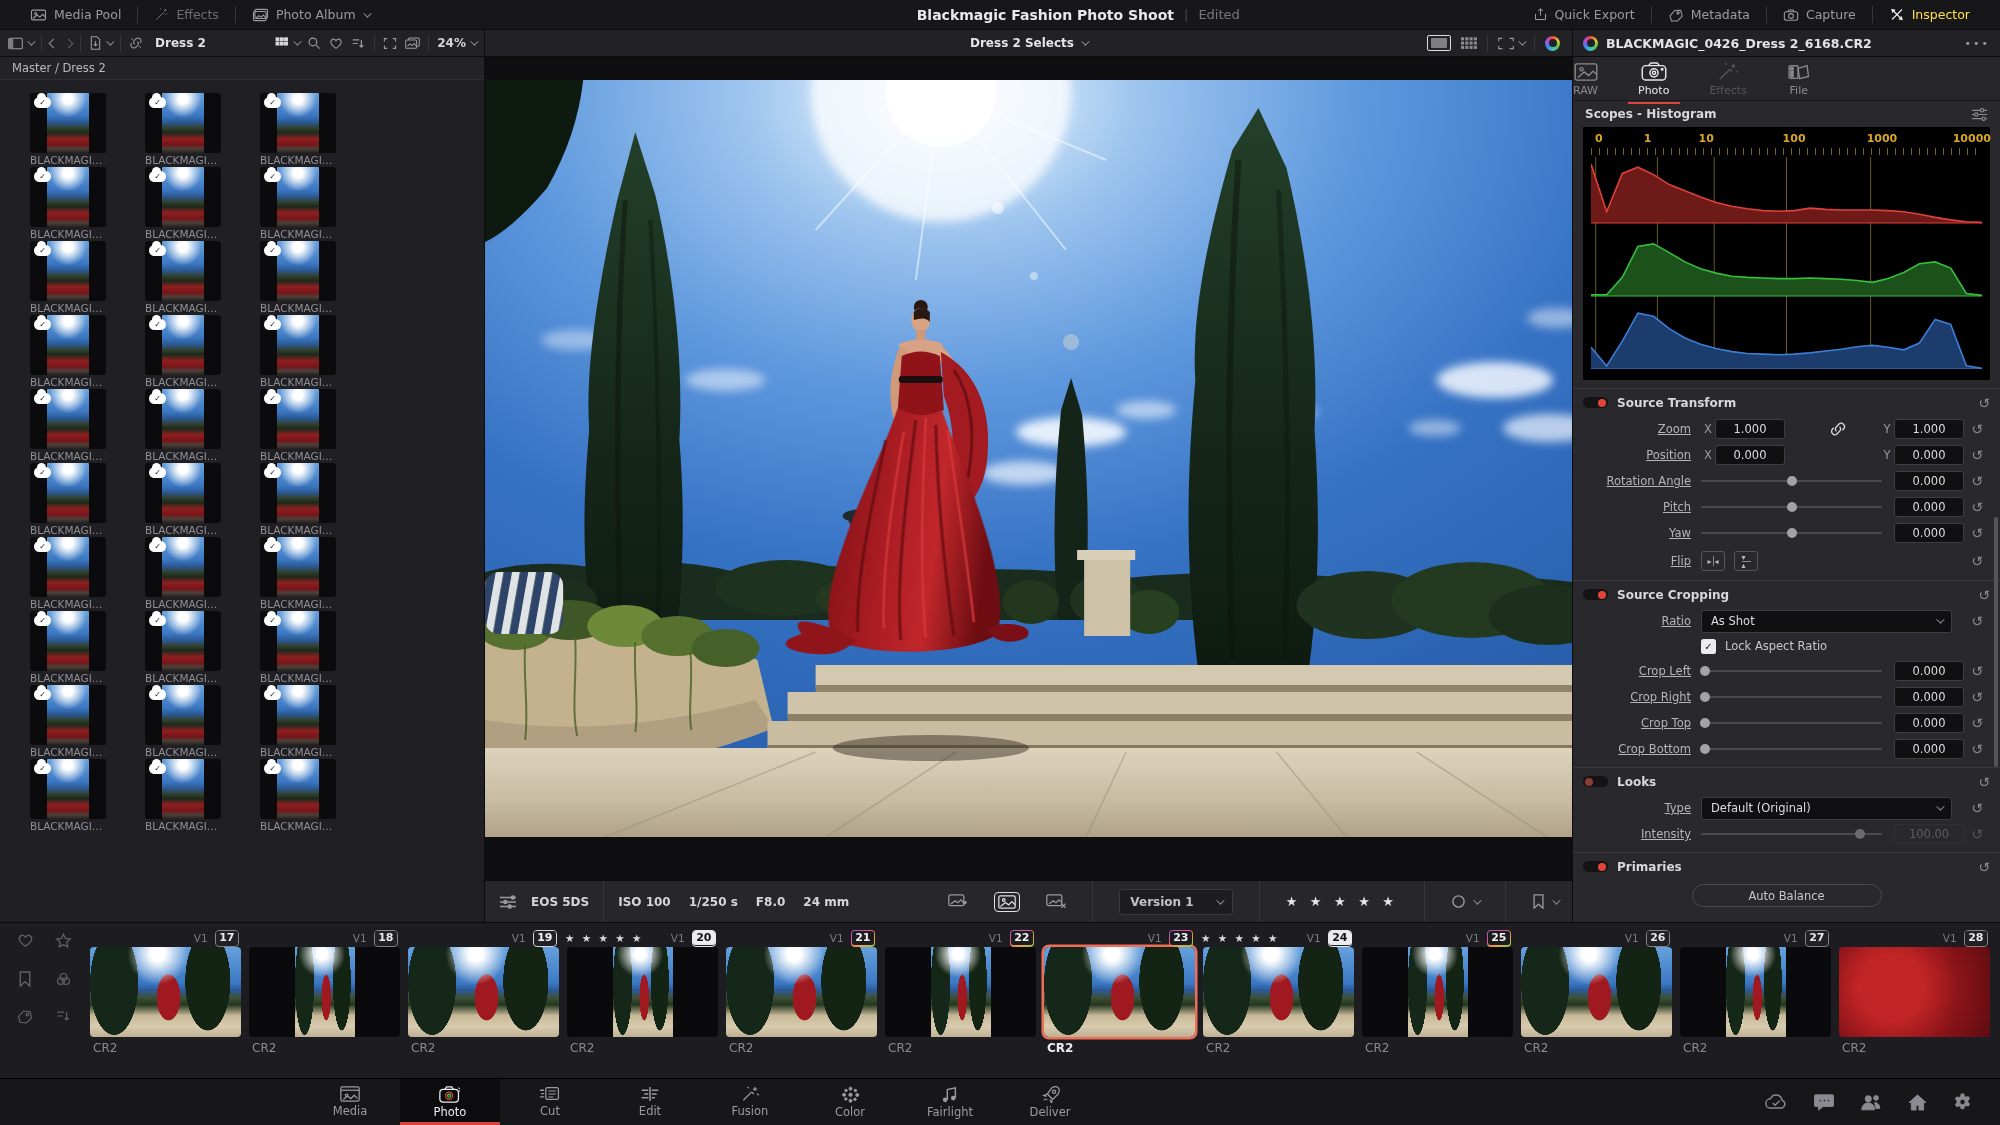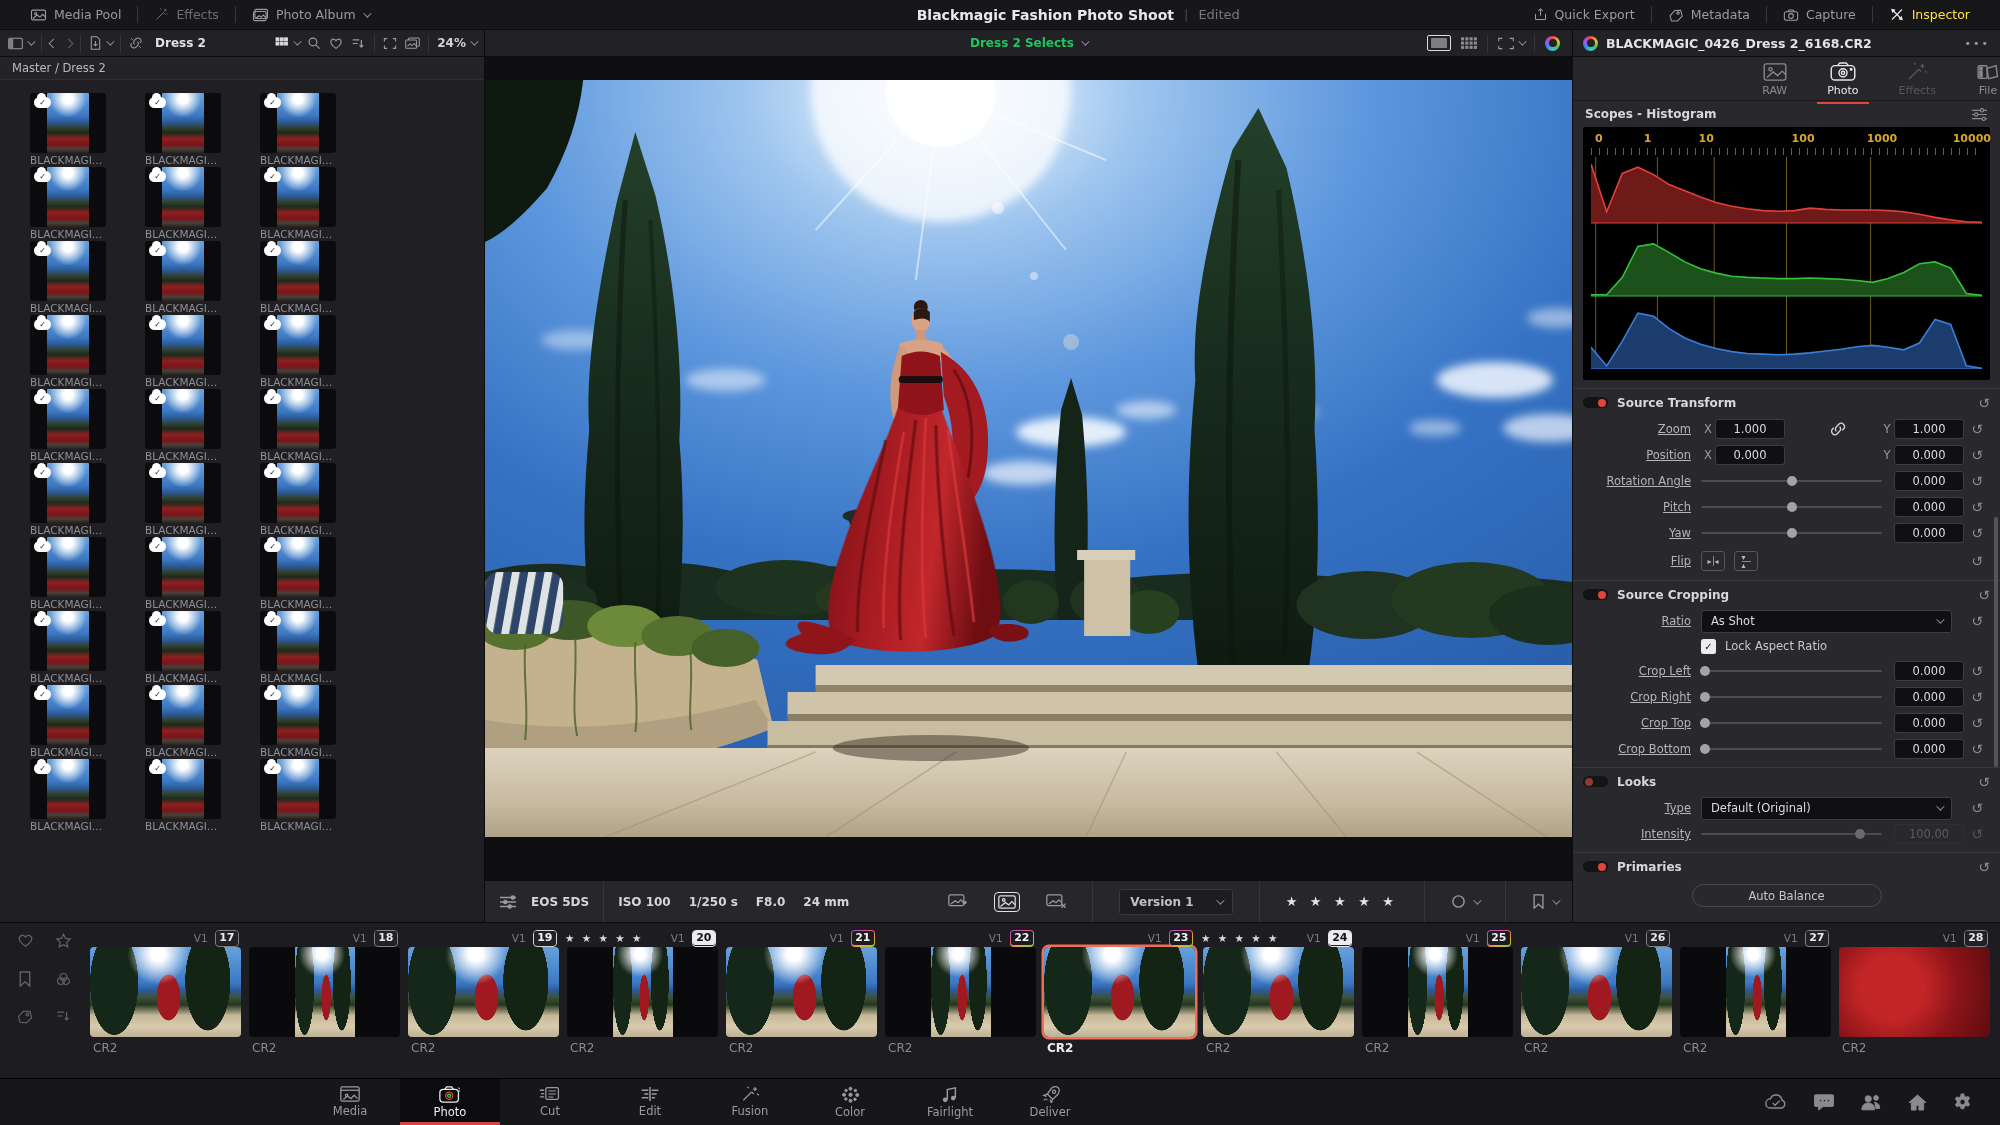--- a/index.html
+++ b/index.html
@@ -20,21 +20,21 @@
   .tb-btn.dim { color:#6e6e74; } .tb-btn.dim svg { stroke:#6e6e74; }
   .vsep { width:1px; height:17px; background:#36363c; }
   .doc-title { font-size:14px; font-weight:bold; color:#e9e9ec; }
   .doc-sep { color:#4a4a50; font-size:13px; }
   .doc-status { font-size:13px; color:#77777d; }
 
   
   .toolrow { height:27px; flex:0 0 27px; display:flex; background:#212126; border-bottom:1px solid #0c0c0e; }
   .tool-left { width:485px; display:flex; align-items:center; gap:8px; padding:0 8px; border-right:1px solid #0c0c0e;}
   .tool-center { flex:1; display:flex; align-items:center; position:relative; }
-  .center-label { position:absolute; left:0; right:0; display:flex; justify-content:center; align-items:center; gap:7px; font-size:12px; font-weight:bold; color:#22c55e;}
+  .center-label { position:absolute; left:0; right:0; display:flex; justify-content:center; align-items:center; gap:7px; font-size:12px; font-weight:bold; color:#e5e5e5;}
   .tool-right-icons { margin-left:auto; display:flex; align-items:center; gap:10px; padding-right:12px; }
   .insp-header { width:428px; display:flex; align-items:center; gap:8px; padding:0 10px; background:#212126; border-left:1px solid #0c0c0e;}
   .insp-file { font-size:12.5px; font-weight:bold; color:#e4e4e7; white-space:nowrap; overflow:hidden; flex:1;}
   .more-dots { color:#9a9aa0; font-size:11px; letter-spacing:2px; }
   .chev { width:6px; height:6px; border-right:1.5px solid #8f8f95; border-bottom:1.5px solid #8f8f95; transform:rotate(45deg) translateY(-2px); display:inline-block;}
   .arrow-l { width:7px;height:7px;border-left:1.7px solid #8f8f95;border-bottom:1.7px solid #8f8f95;transform:rotate(45deg);display:inline-block;}
   .arrow-r { width:7px;height:7px;border-right:1.7px solid #5f5f66;border-top:1.7px solid #5f5f66;transform:rotate(45deg);display:inline-block;}
   .t-icon { display:flex; align-items:center; gap:4px; }
   .t-icon svg { stroke:#9a9aa0; }
   .t-icon.bright svg { stroke:#e2e2e6; }
@@ -72,21 +72,21 @@
   .vm-icons { margin-left:auto; display:flex; align-items:center; gap:26px;}
   .vm-icons svg { stroke:#9a9aa0;}
   .icon-framed { border:1.5px solid #e0e0e3; border-radius:4px; padding:2px 3px; display:flex;}
   .icon-framed svg { stroke:#e0e0e3;}
   .version-box { display:flex; align-items:center; gap:22px; background:#1d1d21; border:1px solid #3a3a40; border-radius:3px; height:26px; padding:0 10px; font-size:12px; color:#c2c2c6;}
   .stars-display { font-size:13px; color:#e4e4e8; letter-spacing:4px; white-space:nowrap;}
   .vm-mini { display:flex; align-items:center; gap:7px;}
 
   
   .inspector { width:428px; background:#28282d; border-left:1px solid #0c0c0e; display:flex; flex-direction:column; overflow:hidden; position:relative; font-size:11.5px;}
-  .insp-tabs { height:44px; flex:0 0 44px; display:flex; justify-content:flex-end; gap:40px; align-items:center; border-bottom:1px solid #1a1a1e; background:#26262b;}
+  .insp-tabs { height:44px; flex:0 0 44px; display:flex; justify-content:flex-start; gap:40px; align-items:center; border-bottom:1px solid #1a1a1e; background:#26262b;}
   .insp-tab { display:flex; flex-direction:column; align-items:center; gap:3px; font-size:11px; color:#8a8a90; position:relative; padding-top:2px;}
   .insp-tab svg { stroke:#8a8a90;}
   .insp-tab.active { color:#e8e8ea; }
   .insp-tab.active svg { stroke:#e8e8ea;}
   .insp-tab.active::after { content:""; position:absolute; bottom:-7px; width:52px; height:2.5px; background:#e0443c;}
   .insp-tab.dim { color:#55555b;} .insp-tab.dim svg { stroke:#55555b;}
   .sec-head { display:flex; align-items:center; gap:9px; height:28px; padding:0 10px; border-top:1px solid #38383e;}
   .sec-title { font-size:12px; font-weight:bold; color:#d8d8db; flex:1;}
   .toggle { width:25px; height:11px; border-radius:6px; background:#141417; display:flex; align-items:center; padding:0 2px; justify-content:flex-end;}
   .toggle .dot { width:8px; height:8px; border-radius:50%; background:#e0443c;}
@@ -952,21 +952,21 @@
             <circle cx="6" cy="9" r="2" fill="#28282d"></circle>
             <circle cx="15" cy="14" r="2" fill="#28282d"></circle>
           </svg>
       </div>
 
       <div class="histo">
         <div class="hlabels">
             <span style="left: 1%;">0</span>
             <span style="left: 13.5%;">1</span>
             <span style="left: 27.5%;">10</span>
-            <span style="left: 49%; margin-left: 9px;">100</span>
+            <span style="left: 49%;">100</span>
             <span style="left: 70.5%;">1000</span>
             <span style="left: 92.5%;">10000</span>
           </div>
         <div class="hticks"></div>
         <svg id="histsvg" width="100%" height="212" viewBox="0 0 392 212" preserveAspectRatio="none">
             <line x1="4.7" y1="0" x2="4.7" y2="212" stroke="#6a5a22" stroke-width="1"></line>
             <line x1="66.6" y1="0" x2="66.6" y2="212" stroke="#6a5a22" stroke-width="1"></line>
             <line x1="123.5" y1="0" x2="123.5" y2="212" stroke="#6a5a22" stroke-width="1"></line>
             <line x1="196.0" y1="0" x2="196.0" y2="212" stroke="#6a5a22" stroke-width="1"></line>
             <line x1="280.3" y1="0" x2="280.3" y2="212" stroke="#6a5a22" stroke-width="1"></line>

